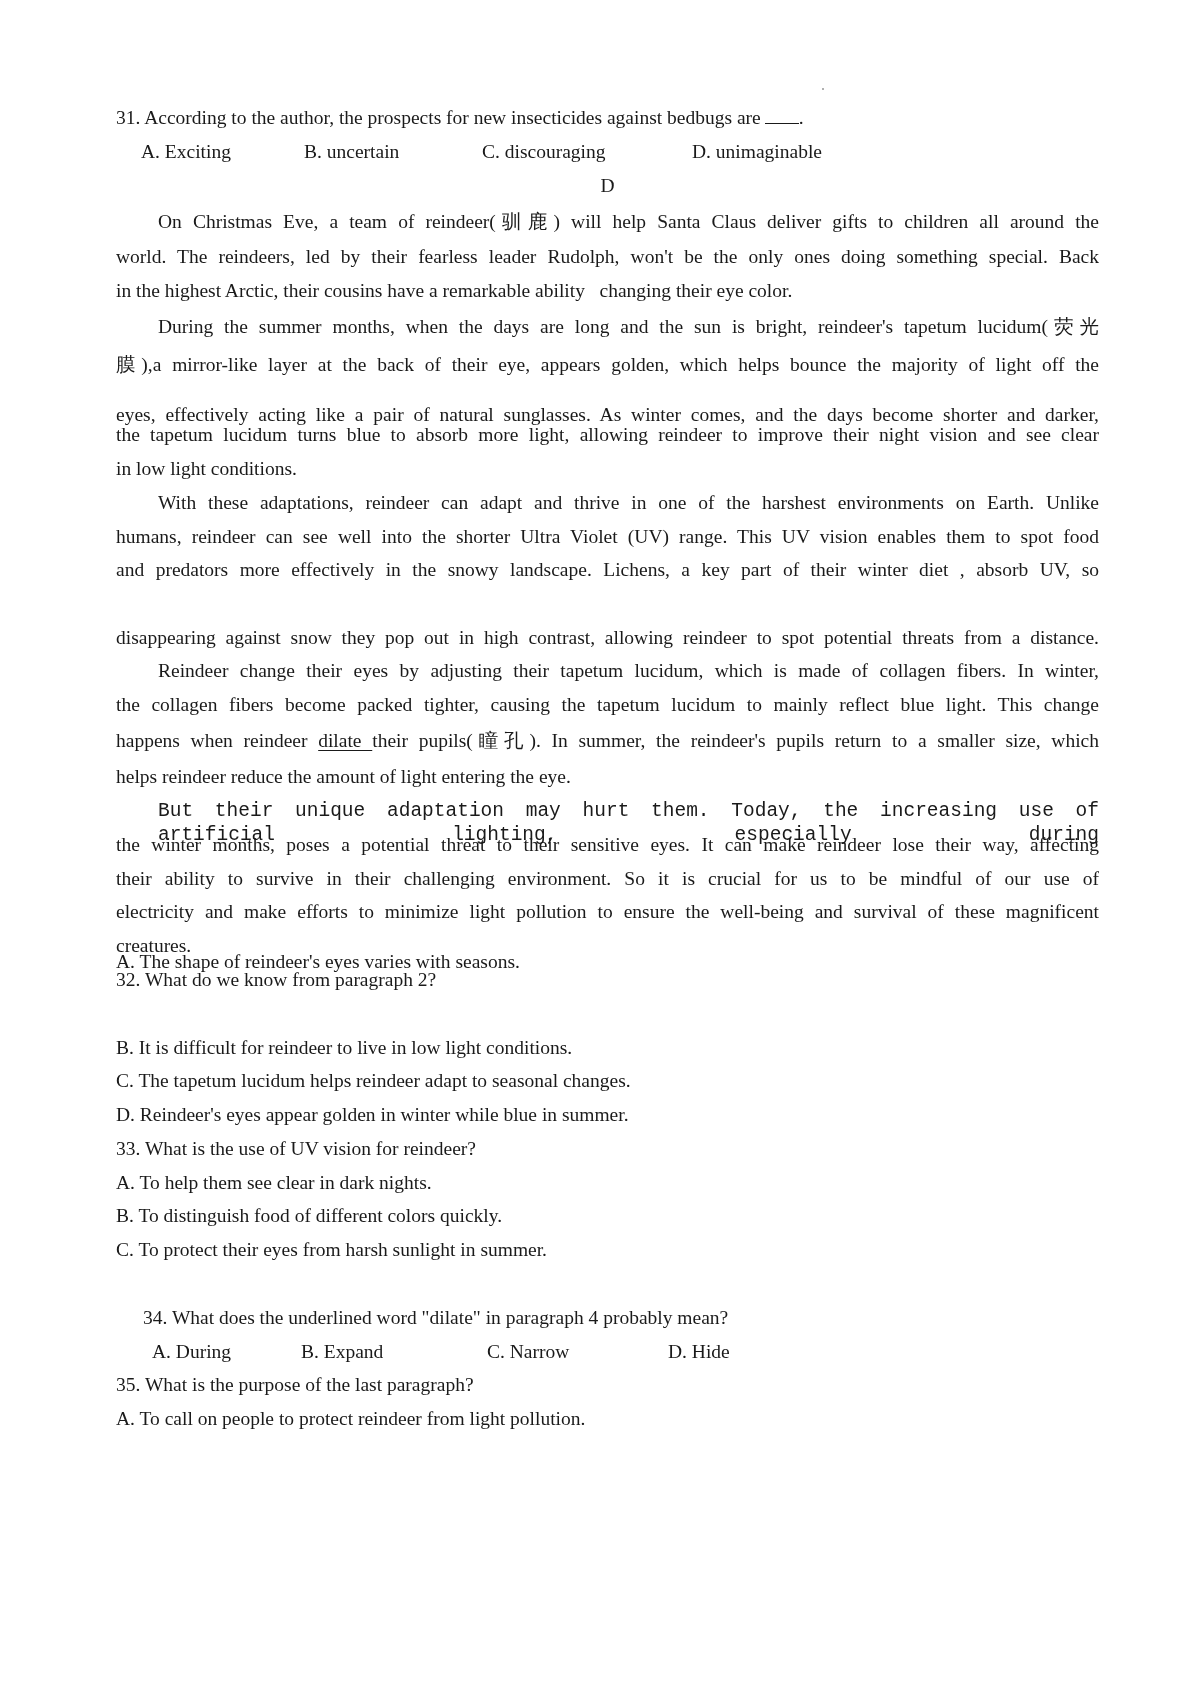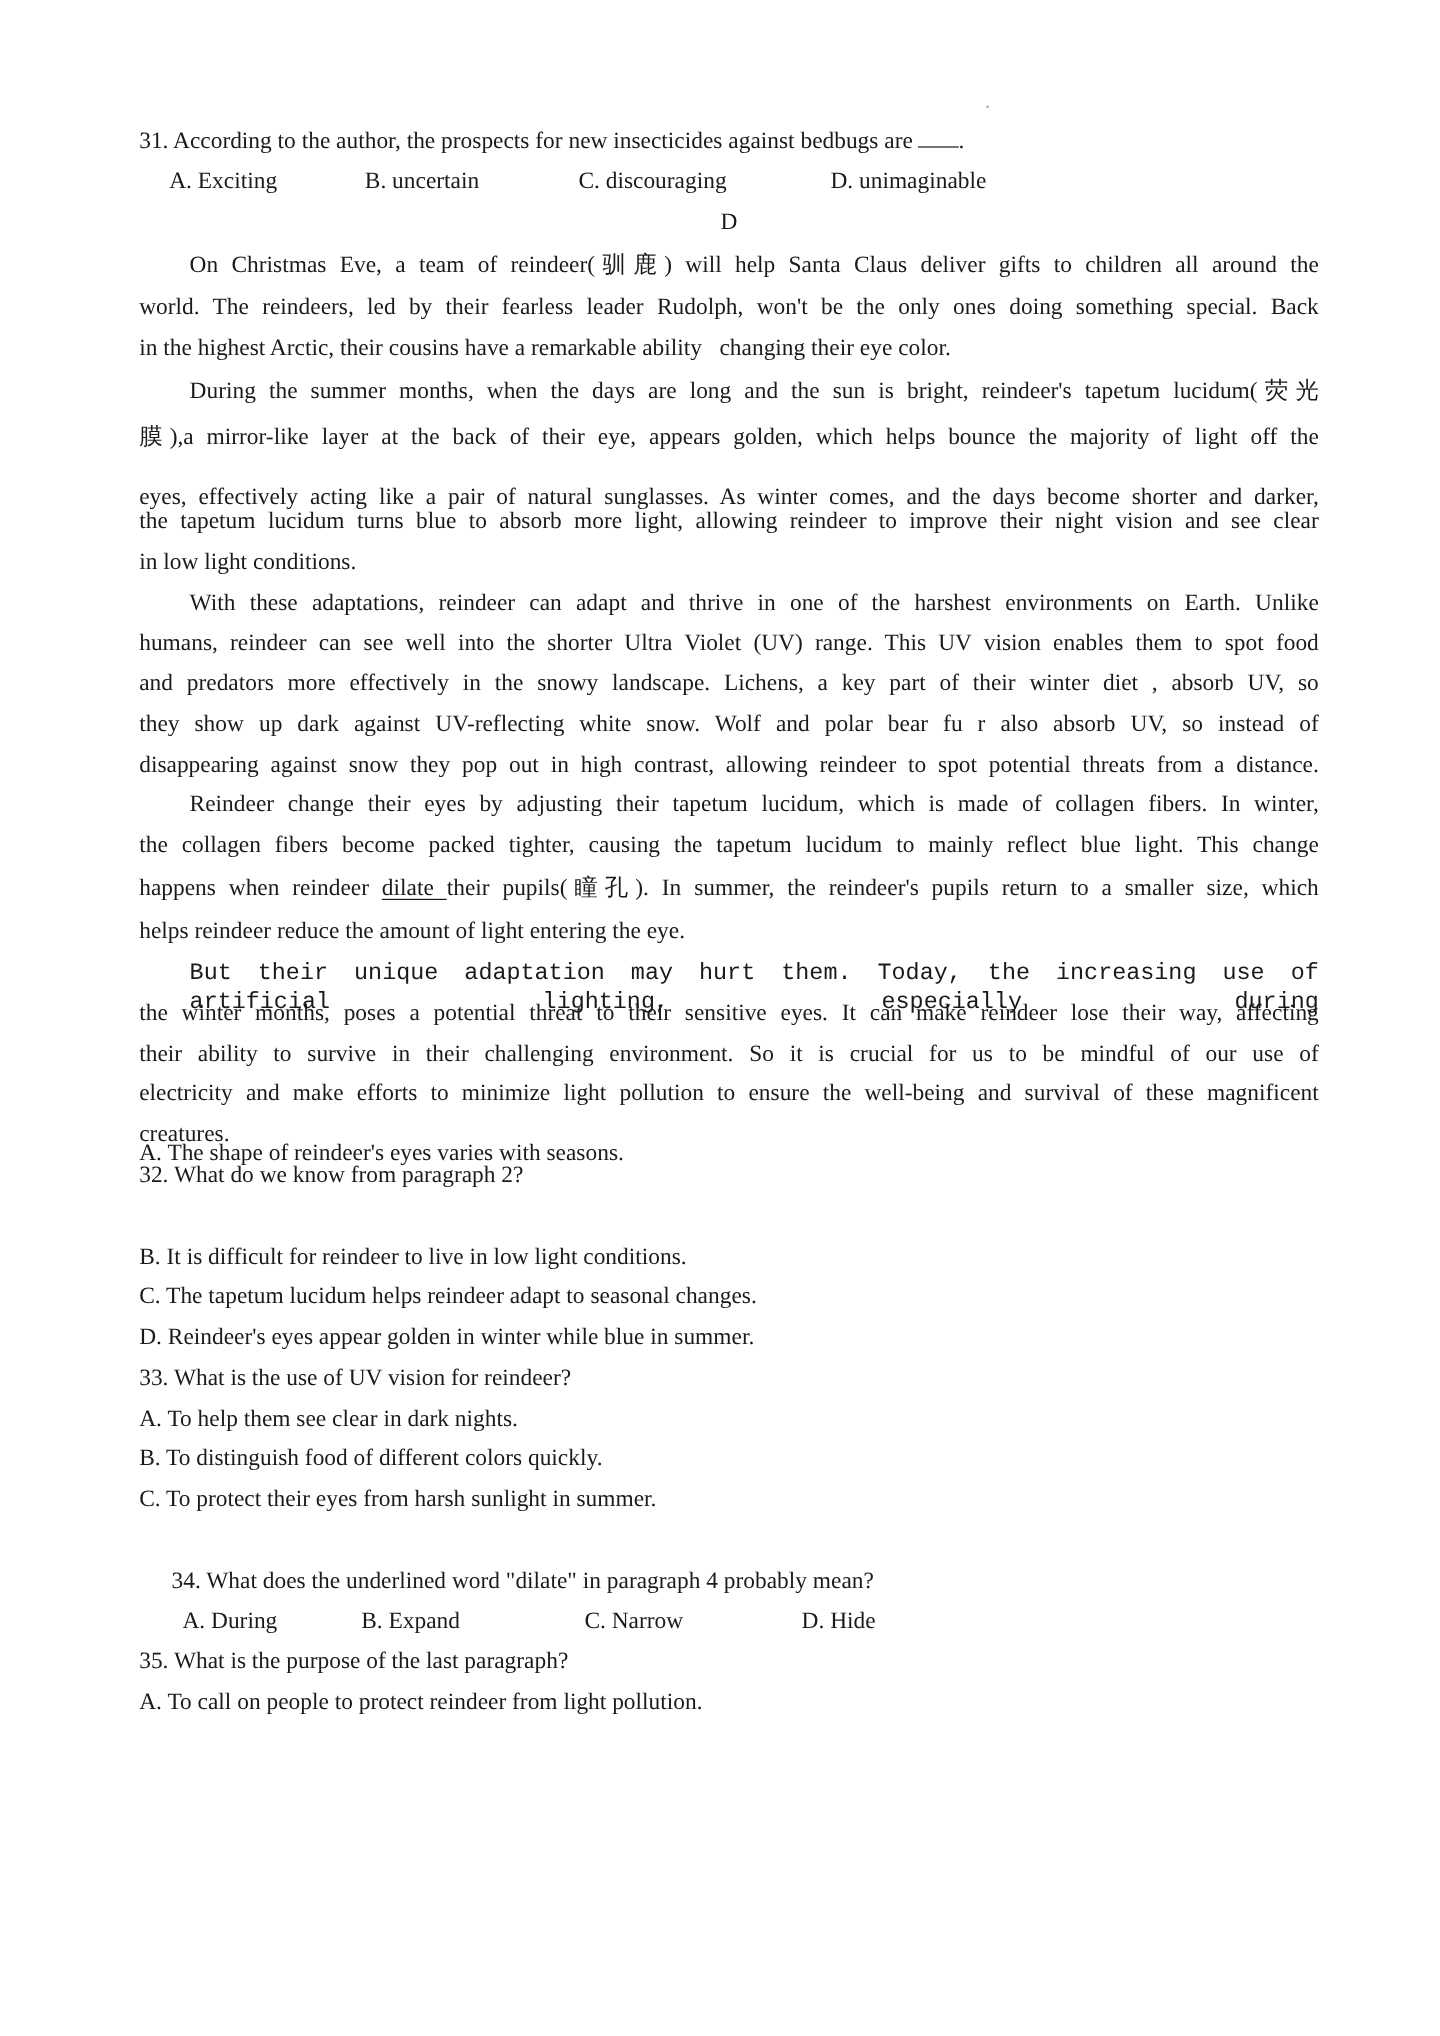--- a/index.html
+++ b/index.html
@@ -67,21 +67,20 @@
 
   <div class="line justify indent" style="top:315px;">During the summer months, when the days are long and the sun is bright, reindeer's tapetum lucidum(荧光</div>
   <div class="line justify" style="top:353px;">膜),a mirror-like layer at the back of their eye, appears golden, which helps bounce the majority of light off the</div>
   <div class="line justify" style="top:389px;margin-top:14px;">eyes, effectively acting like a pair of natural sunglasses. As winter comes, and the days become shorter and darker,</div>
   <div class="line justify" style="top:423px;">the tapetum lucidum turns blue to absorb more light, allowing reindeer to improve their night vision and see clear</div>
   <div class="line" style="top:457px;">in low light conditions.</div>
 
   <div class="line justify indent" style="top:491px;">With these adaptations, reindeer can adapt and thrive in one of the harshest environments on Earth. Unlike</div>
   <div class="line justify" style="top:525px;">humans, reindeer can see well into the shorter Ultra Violet (UV) range. This UV vision enables them to spot food</div>
   <div class="line justify" style="top:558px;">and predators more effectively in the snowy landscape. Lichens, a key part of their winter diet , absorb UV, so</div>
-  <div class="line justify" style="top:592px;">they show up dark against UV-reflecting white snow. Wolf and polar bear fu r also absorb UV, so instead of</div>
   <div class="line justify" style="top:626px;">disappearing against snow they pop out in high contrast, allowing reindeer to spot potential threats from a distance.</div>
 
   <div class="line justify indent" style="top:659px;">Reindeer change their eyes by adjusting their tapetum lucidum, which is made of collagen fibers. In winter,</div>
   <div class="line justify" style="top:693px;">the collagen fibers become packed tighter, causing the tapetum lucidum to mainly reflect blue light. This change</div>
   <div class="line justify" style="top:729px;">
     <span style="white-space:pre;">happens when reindeer </span><span class="u" style="white-space:pre;">dilate </span><span>their pupils(瞳孔). In summer, the reindeer's pupils return to a smaller size, which</span>
   </div>
   <div class="line" style="top:765px;">helps reindeer reduce the amount of light entering the eye.</div>
 
   <div class="line justify indent" style="top:799px;font-family:Liberation Mono, monospace;">But their unique adaptation may hurt them. Today, the increasing use of artificial lighting, especially during</div>

